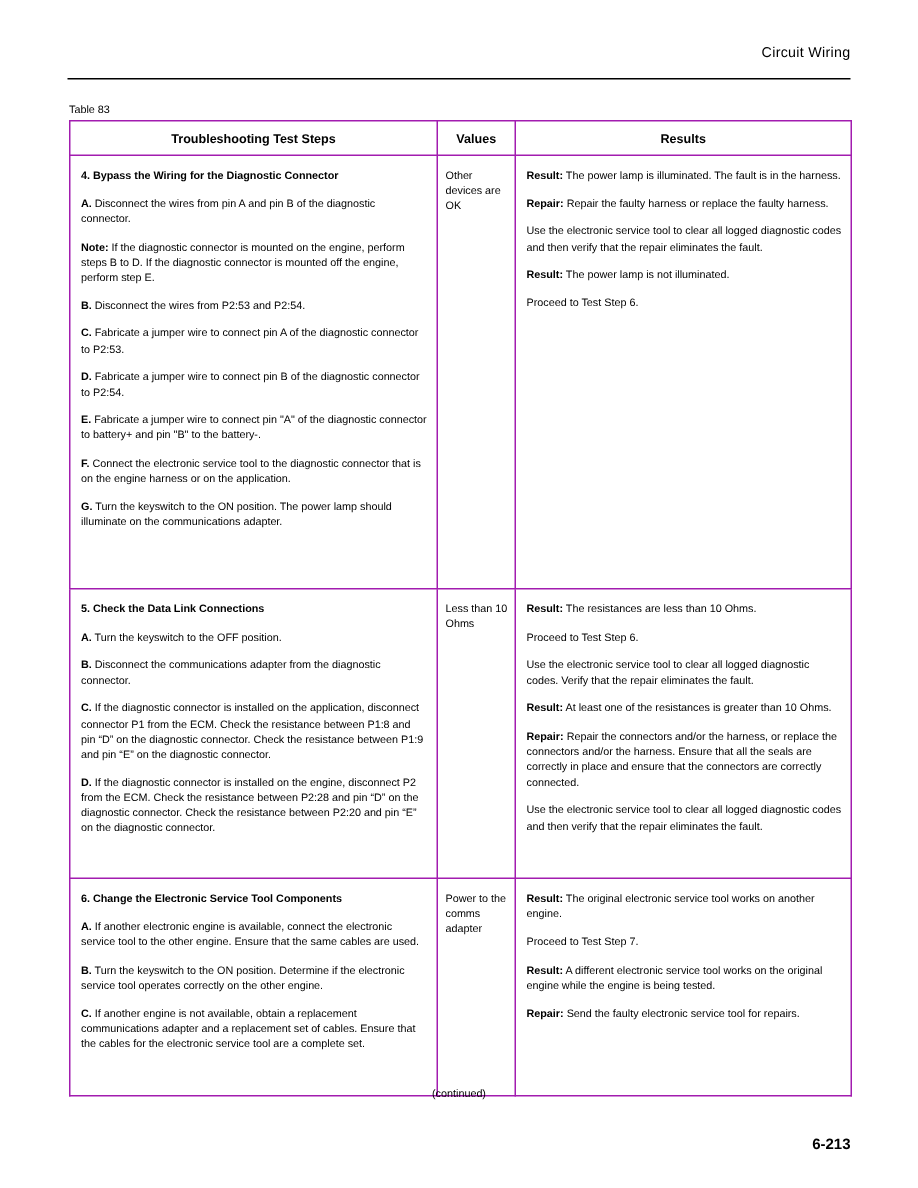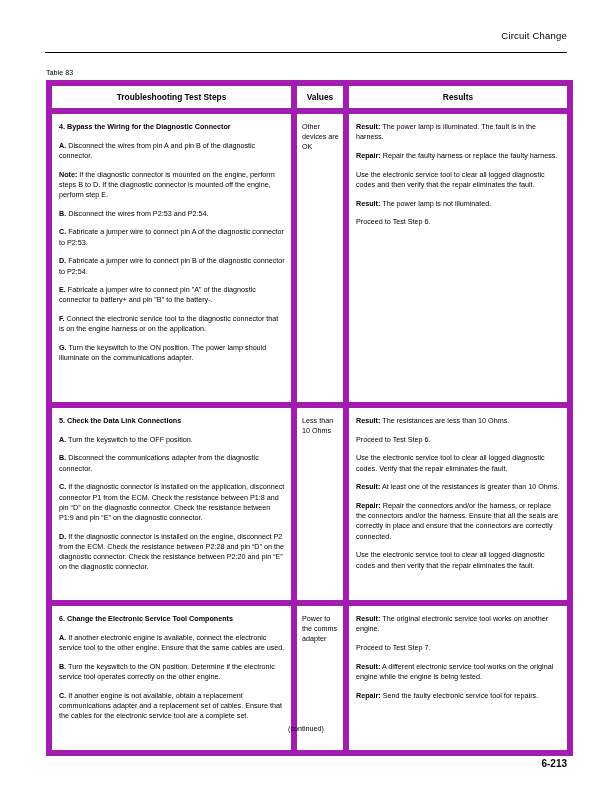--- a/index.html
+++ b/index.html
@@ -53,21 +53,21 @@
   
   .doc-table {
     position: absolute;
     top: 80px;
     left: 46px;
     width: 521px;
     border-collapse: collapse;
     table-layout: fixed;
   }
   .doc-table td, .doc-table th {
-    border: 6px solid #a21caf;
+    border: 1px solid #a21caf;
     vertical-align: top;
     padding: 0;
   }
   .doc-table th {
     text-align: center;
     font-size: 8.4px;
     font-weight: bold;
     padding: 6px 3px 6px 3px;
     line-height: 10px;
   }
@@ -119,21 +119,21 @@
     text-align: right;
     font-size: 10px;
     font-weight: bold;
     line-height: 12px;
   }
 </style>
 </head>
 <body>
 
 <div class="page-header">
-  <div class="header-title">Circuit Change</div>
+  <div class="header-title">Circuit Wiring</div>
   <div class="header-rule"></div>
 </div>
 
 <div class="table-caption">Table 83</div>
 
 <table class="doc-table">
   <colgroup>
     <col class="col-steps">
     <col class="col-values">
     <col class="col-results">

